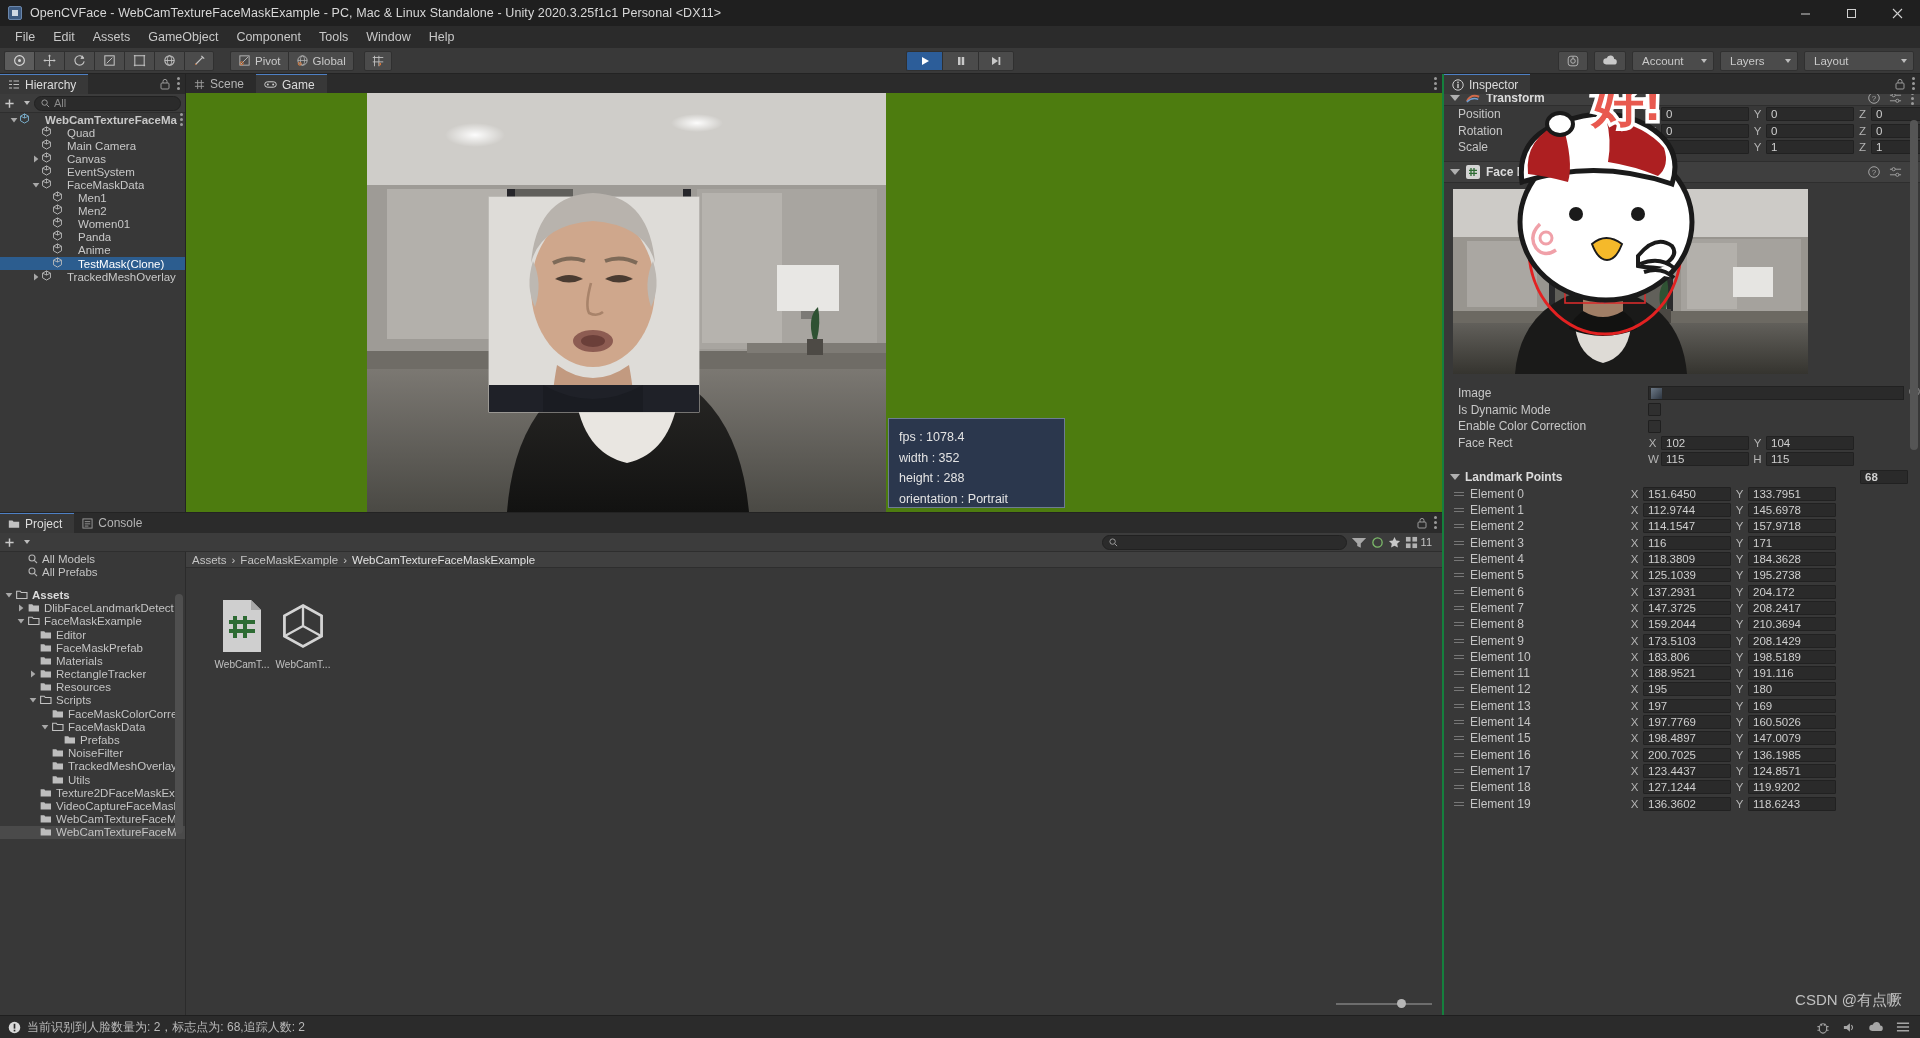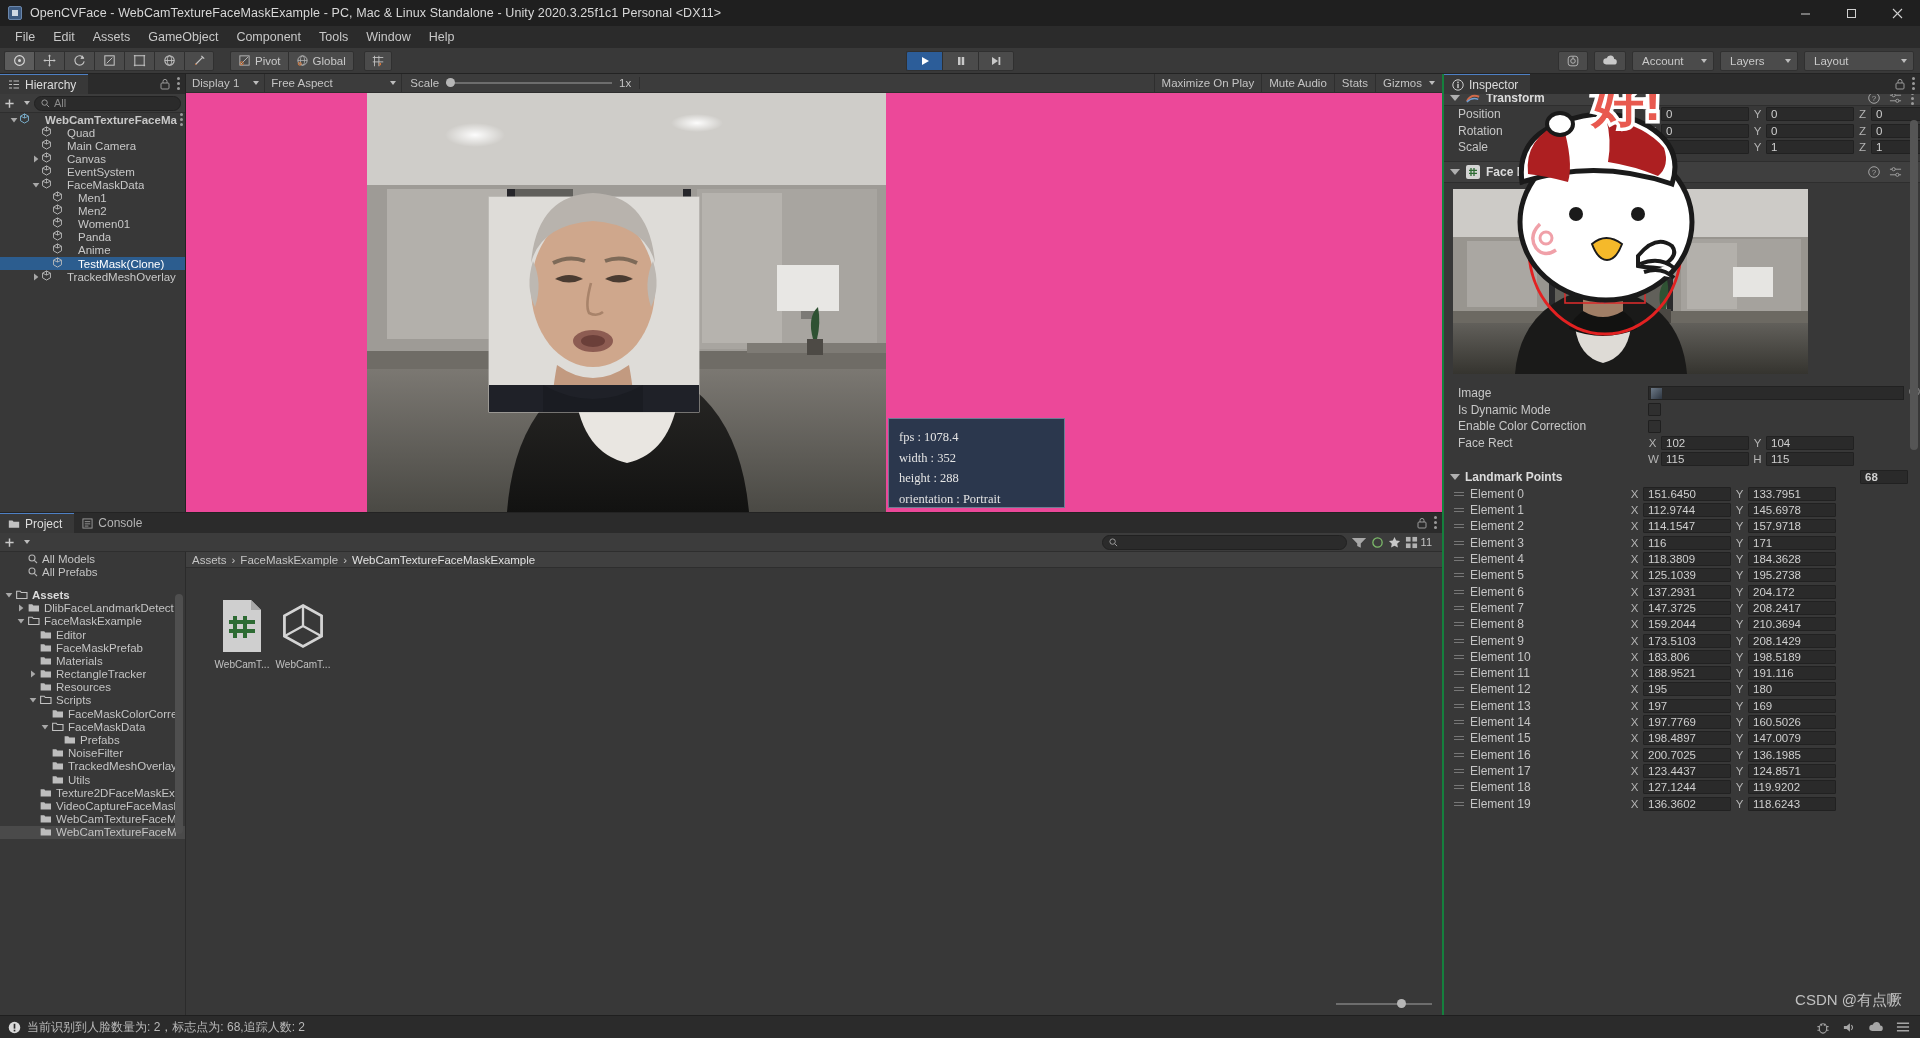--- a/index.html
+++ b/index.html
@@ -83,21 +83,21 @@
 
   
   #gameview{left:186px;top:74px;width:1256px;height:438px;background:#383838;}
   .gv-toolbar{height:19px;background:#3c3c3c;display:flex;align-items:center;border-bottom:1px solid #2e2e2e;font-size:11.5px;color:#c4c4c4;}
   .gv-dd{height:19px;display:flex;align-items:center;padding:0 5px 0 6px;border-right:1px solid #2e2e2e;gap:14px;}
   .gv-scale{display:flex;align-items:center;gap:7px;padding:0 8px;border-right:1px solid #2e2e2e;}
   .slider-track{width:166px;height:2px;background:#6d6d6d;position:relative;}
   .slider-knob{position:absolute;left:0;top:-4px;width:9px;height:9px;border-radius:50%;background:#b6b6b6;}
   .gv-right{margin-left:auto;display:flex;align-items:center;height:19px;}
   .gv-right > div{padding:0 7px;height:19px;display:flex;align-items:center;border-left:1px solid #2e2e2e;}
-  .gv-canvas{position:absolute;left:0;top:19px;right:0;bottom:0;background:#ec4899;overflow:hidden;font-family:Liberation Serif, serif;}
+  .gv-canvas{position:absolute;left:0;top:19px;right:0;bottom:0;background:#4d7c0f;overflow:hidden;}
   .gv-inner{position:absolute;left:181px;top:0;width:519px;height:419px;overflow:hidden;background:#2a2f38;}
   .stats-box{position:absolute;left:702px;top:419px;}
 
   
   #inspector{left:1442px;top:74px;width:478px;height:941px;background:#383838;border-left:2px solid #15803d;}
   .insp-body{position:absolute;top:20px;left:0;right:0;bottom:0;overflow:hidden;}
   .comp-header{height:22px;background:#3f3f3f;display:flex;align-items:center;padding:0 6px;gap:6px;border-top:1px solid #2e2e2e;border-bottom:1px solid #2e2e2e;}
   .comp-header .nm{font-size:12px;font-weight:bold;color:#dcdcdc;}
   .comp-header .rt{margin-left:auto;display:flex;align-items:center;gap:9px;}
   .foldout{width:0;height:0;border-left:5px solid transparent;border-right:5px solid transparent;border-top:6px solid #b0b0b0;flex:none;}
@@ -478,20 +478,43 @@
           <span class="cube"><svg width="11" height="11" viewBox="0 0 12 12">
               <path d="M6 1l4.3 2.5v5L6 11 1.7 8.5v-5z" fill="none" stroke="#bdbdbd" stroke-width="1"></path>
               <path d="M6 1v4.5M6 5.5L1.7 3.5M6 5.5l4.3-2" stroke="#bdbdbd" stroke-width=".9"></path>
             </svg></span>
           <span class="lbl">TrackedMeshOverlay</span>
         </div>
       </div>
   </div>
 
   <div class="panel" id="gameview">
+    <div class="panel-tabs">
+      <div class="ptab">
+        <svg width="11" height="11" viewBox="0 0 12 12">
+            <path d="M4 1v10M8 1v10M1 4h10M1 8h10" stroke="#9d9d9d" stroke-width="1"></path>
+          </svg>
+        <span>Scene</span>
+      </div>
+      <div class="ptab active">
+        <svg width="13" height="9" viewBox="0 0 14 10">
+            <rect x="0.6" y="2" width="12.8" height="6" rx="3" fill="none" stroke="#cfcfcf" stroke-width="1.1"></rect>
+            <circle cx="4" cy="5" r="1.1" fill="#cfcfcf"></circle>
+            <circle cx="10" cy="5" r="1.1" fill="#cfcfcf"></circle>
+          </svg>
+        <span>Game</span>
+      </div>
+      <div class="ptab-icons">
+        <span class="kebab">
+            <i></i>
+            <i></i>
+            <i></i>
+          </span>
+      </div>
+    </div>
 
     <div class="gv-toolbar">
       <div class="gv-dd">
         <span>Display 1</span>
         <span class="caret" style="margin:0"></span>
       </div>
       <div class="gv-dd" style="width:137px">
         <span>Free Aspect</span>
         <span class="caret" style="margin-left:auto"></span>
       </div>

